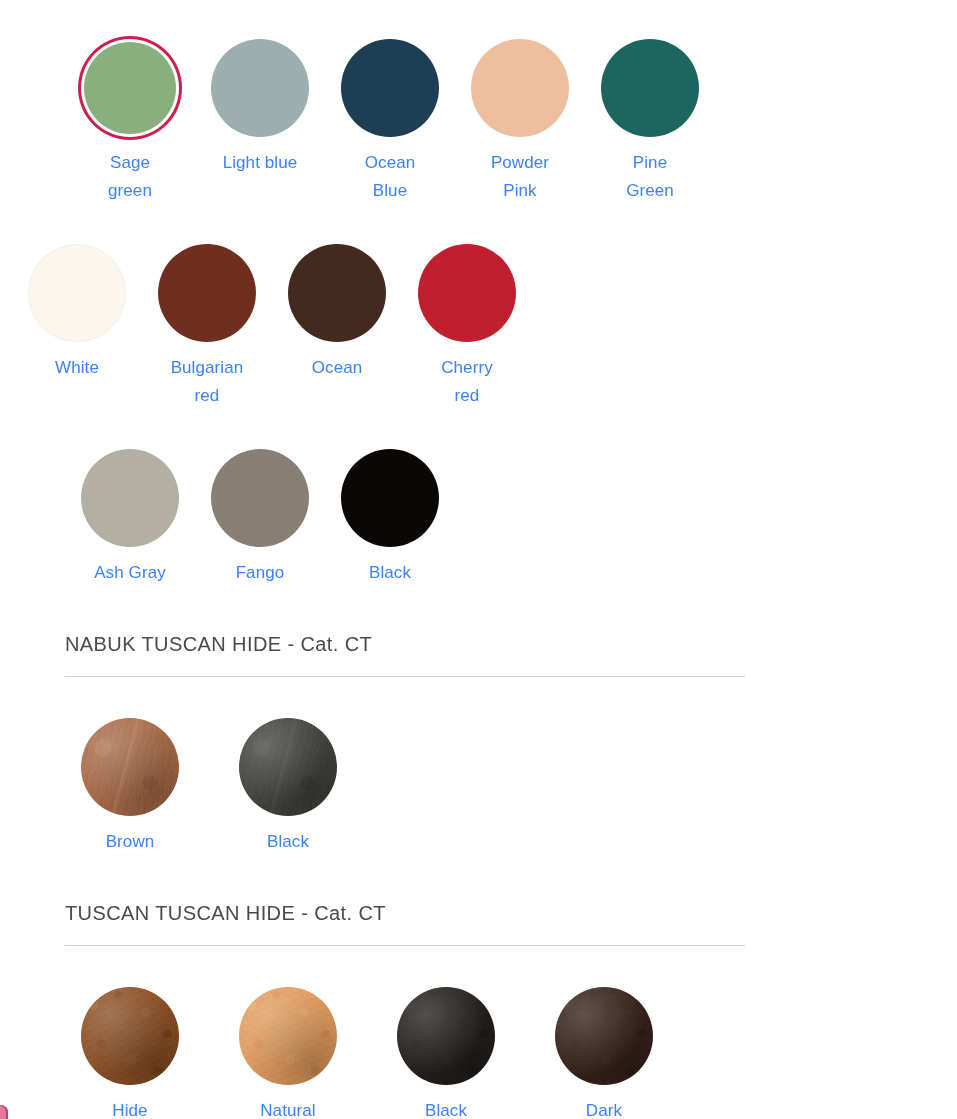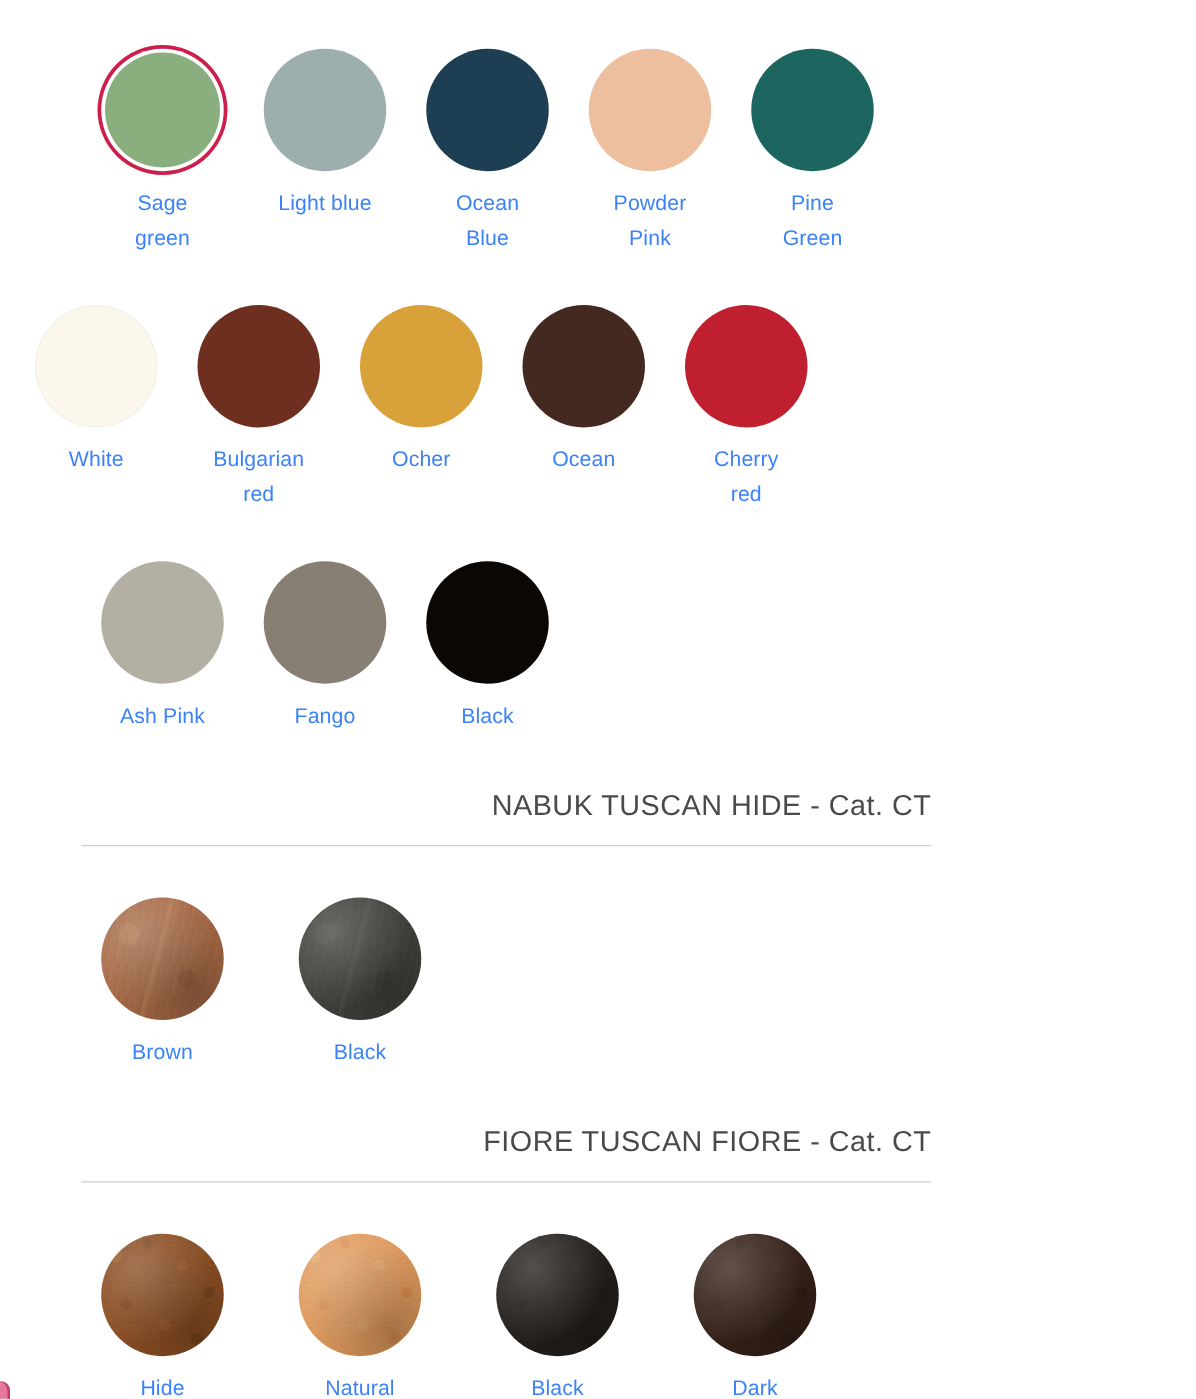--- a/index.html
+++ b/index.html
@@ -76,27 +76,26 @@
   .row-2 { margin-top: 38px; padding-left: 12px; }
   .row-3 { margin-top: 38px; }
 
   
   .section-head {
     margin-top: 44px;
     padding-left: 65px;
     padding-right: 212px;
   }
   .section-title {
-    font-size: 23px;
+    font-size: 20px;
     line-height: 26px;
     color: #4a4a4a;
     font-weight: 400;
     letter-spacing: 0.4px;
     white-space: nowrap;
-    text-align: right;
   }
   .section-rule {
     margin-top: 19px;
     height: 1px;
     background: #cfcfcf;
     width: 100%;
   }
 
   .leather-row { margin-top: 40px; gap: 28px; }
 
@@ -219,44 +218,38 @@
       </div>
       <div class="swatch-cell">
         <div class="swatch-dot-wrap">
           <div class="swatch-dot" style="background: rgb(110, 47, 33);"></div>
         </div>
         <div class="swatch-label" style="white-space: pre-line;">Bulgarian
 red</div>
       </div>
       <div class="swatch-cell">
         <div class="swatch-dot-wrap">
-          <div class="swatch-dot" style="background: rgb(217, 161, 58);"></div>
-        </div>
-        <div class="swatch-label" style="white-space: pre-line;">Ocher</div>
-      </div>
-      <div class="swatch-cell">
-        <div class="swatch-dot-wrap">
           <div class="swatch-dot" style="background: rgb(67, 41, 31);"></div>
         </div>
         <div class="swatch-label" style="white-space: pre-line;">Ocean</div>
       </div>
       <div class="swatch-cell">
         <div class="swatch-dot-wrap">
           <div class="swatch-dot" style="background: rgb(191, 31, 46);"></div>
         </div>
         <div class="swatch-label" style="white-space: pre-line;">Cherry
 red</div>
       </div>
     </div>
   <div class="swatch-grid row-3">
       <div class="swatch-cell">
         <div class="swatch-dot-wrap">
           <div class="swatch-dot" style="background: rgb(179, 175, 163);"></div>
         </div>
-        <div class="swatch-label" style="white-space: pre-line;">Ash Pink</div>
+        <div class="swatch-label" style="white-space: pre-line;">Ash Gray</div>
       </div>
       <div class="swatch-cell">
         <div class="swatch-dot-wrap">
           <div class="swatch-dot" style="background: rgb(135, 127, 116);"></div>
         </div>
         <div class="swatch-label" style="white-space: pre-line;">Fango</div>
       </div>
       <div class="swatch-cell">
         <div class="swatch-dot-wrap">
           <div class="swatch-dot" style="background: rgb(11, 7, 5);"></div>
@@ -278,21 +271,21 @@
       </div>
       <div class="swatch-cell">
         <div class="swatch-dot-wrap">
           <div class="swatch-dot tex streak" style="background: rgb(65, 66, 61);"></div>
         </div>
         <div class="swatch-label" style="white-space: pre-line;">Black</div>
       </div>
     </div>
 
   <div class="section-head">
-    <div class="section-title">FIORE TUSCAN FIORE - Cat. CT</div>
+    <div class="section-title">TUSCAN TUSCAN HIDE - Cat. CT</div>
     <div class="section-rule"></div>
   </div>
   <div class="swatch-grid leather-row">
       <div class="swatch-cell">
         <div class="swatch-dot-wrap">
           <div class="swatch-dot tex grain" style="background: rgb(140, 79, 36);"></div>
         </div>
         <div class="swatch-label" style="white-space: pre-line;">Hide</div>
       </div>
       <div class="swatch-cell">

